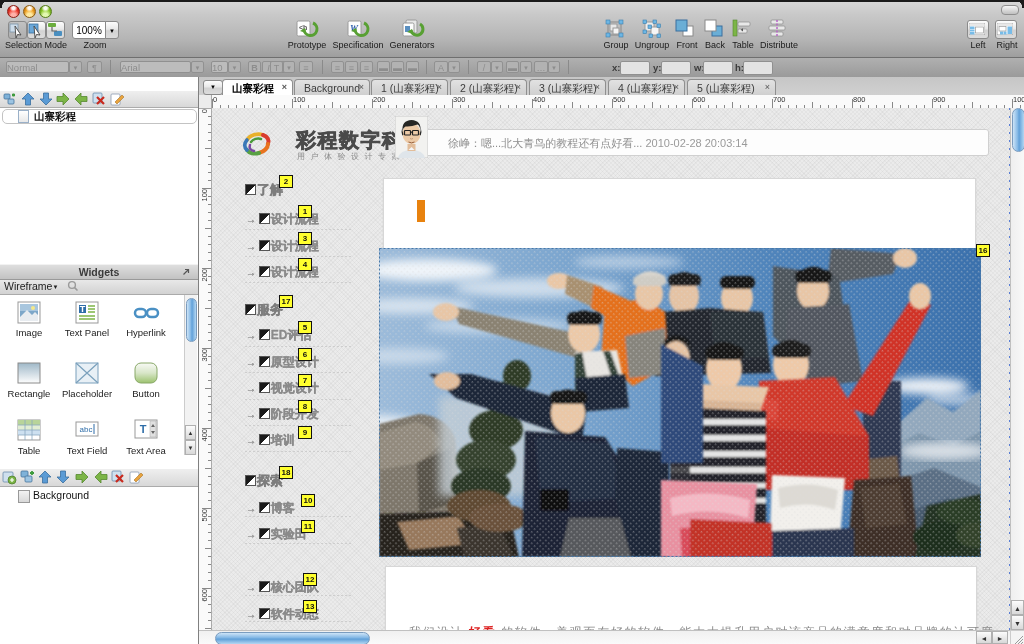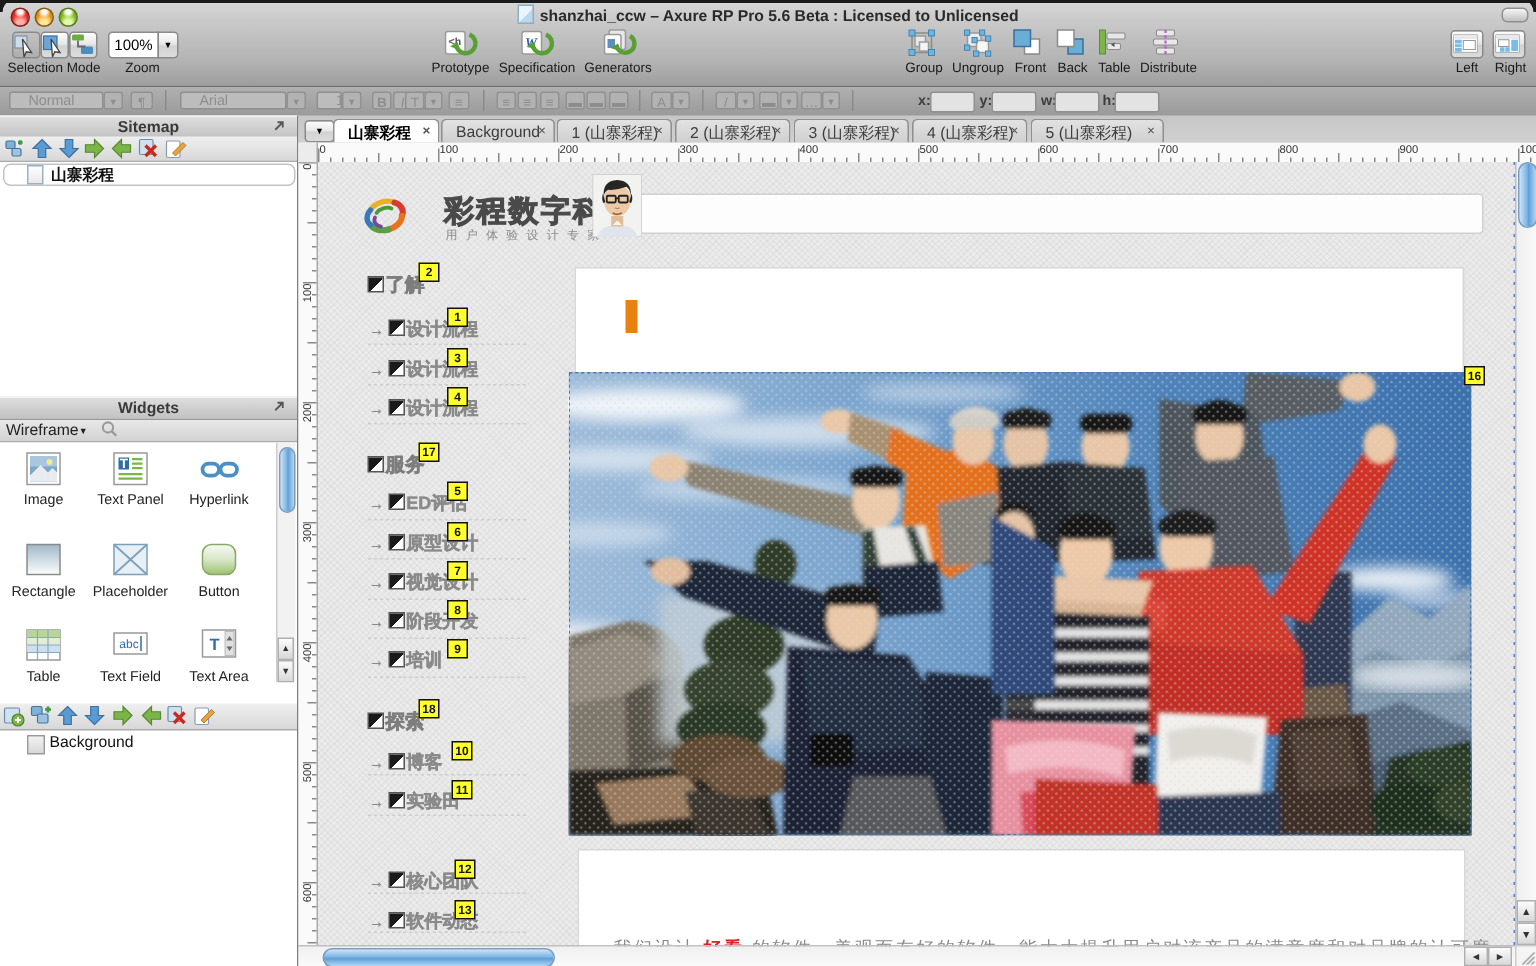--- a/index.html
+++ b/index.html
@@ -6,21 +6,21 @@
 .ab{position:absolute;}
 
 #top{left:0;top:0;width:1024px;height:57px;background:linear-gradient(#d8d8d8 0%,#c9c9c9 25%,#b4b4b4 70%,#9e9e9e 100%);border-bottom:1px solid #6f6f6f;}
 .light{width:11px;height:11px;border-radius:50%;top:5px;}
 #ttl{top:3px;left:0;width:1024px;text-align:center;font-size:10.5px;font-weight:bold;color:#2a2a2a;letter-spacing:0;}
 .tbtn{height:16px;background:linear-gradient(#fdfdfd,#e8e8e8 45%,#d2d2d2 55%,#dcdcdc);border:1px solid #8a8a8a;border-radius:3px;}
 .tlabel{font-size:9px;color:#1a1a1a;text-align:center;top:40px;}
 .lozenge{top:5px;left:1001px;width:16px;height:8px;border-radius:4px;background:linear-gradient(#f5f5f5,#c0c0c0);border:1px solid #8f8f8f;}
 
 #fmt{left:0;top:58px;width:1024px;height:19px;background:linear-gradient(#b0b0b0,#9a9a9a);border-bottom:1px solid #787878;}
-.ffield{top:3px;height:12px;background:#bcbcbc;border:1px solid #909090;border-radius:2px;color:#8d8d8d;font-size:9.5px;line-height:12px;padding-left:12px;box-sizing:border-box;}
+.ffield{top:3px;height:12px;background:#bcbcbc;border:1px solid #909090;border-radius:2px;color:#8d8d8d;font-size:9.5px;line-height:12px;padding-left:0;box-sizing:border-box;}
 .fbtn{top:3px;height:12px;background:#b2b2b2;border:1px solid #919191;border-radius:2px;box-sizing:border-box;color:#8d8d8d;font-size:9px;text-align:center;line-height:12px;}
 .fsep{top:2px;width:1px;height:14px;background:#8a8a8a;}
 .flab{top:4px;font-size:9.5px;font-weight:bold;color:#3c3c3c;}
 .fxy{top:3px;width:28px;height:12px;background:#e3e3e3;border:1px solid #909090;border-radius:2px;}
 
 #left{left:0;top:77px;width:198px;height:567px;background:#fff;border-right:1px solid #808080;}
 .phead{left:0;width:198px;height:14px;background:linear-gradient(#dedede,#c2c2c2);border-top:1px solid #f2f2f2;border-bottom:1px solid #999;text-align:center;font-size:10.5px;font-weight:bold;color:#3a3a3a;line-height:14px;}
 .parr{position:absolute;right:8px;top:1px;font-size:10px;color:#555;font-weight:normal;}
 .ptool{left:0;width:198px;background:linear-gradient(#efefef,#d8d8d8);border-bottom:1px solid #ababab;}
 
@@ -53,21 +53,20 @@
 <body>
 <div id="app">
 
 <div id="top" class="ab">
   <div class="ab" style="left:0;top:0;width:1024px;height:2px;background:#1a1a1a;"></div>
   <div class="ab" style="left:0;top:0;width:10px;height:8px;background:radial-gradient(circle at 10px 8px,transparent 8px,#1a1a1a 8.5px);"></div>
   <div class="ab" style="right:0;top:0;width:10px;height:8px;background:radial-gradient(circle at 0 8px,transparent 8px,#1a1a1a 8.5px);"></div>
   <div class="ab light" style="left:7px;background:radial-gradient(circle at 50% 88%,#ffb0a8 0 22%,rgba(255,160,150,0) 55%),radial-gradient(circle at 50% 18%,rgba(255,255,255,0.95) 0 15%,rgba(255,255,255,0) 38%),radial-gradient(#f03b2e 40%,#a81a10);border:1px solid #8c2018;"></div>
   <div class="ab light" style="left:23px;background:radial-gradient(circle at 50% 88%,#ffe9a0 0 22%,rgba(255,230,160,0) 55%),radial-gradient(circle at 50% 18%,rgba(255,255,255,0.95) 0 15%,rgba(255,255,255,0) 38%),radial-gradient(#f0a01e 40%,#b06c10);border:1px solid #8c5c14;"></div>
   <div class="ab light" style="left:39px;background:radial-gradient(circle at 50% 88%,#e2f8b0 0 22%,rgba(220,245,170,0) 55%),radial-gradient(circle at 50% 18%,rgba(255,255,255,0.95) 0 15%,rgba(255,255,255,0) 38%),radial-gradient(#8cc829 40%,#5c8c16);border:1px solid #567f1a;"></div>
-  <div id="ttl" class="ab"><span style="display:inline-block;width:9px;height:11px;background:linear-gradient(135deg,#eaf4fb 55%,#bcd8ee 55%);border:1px solid #8ab0c8;vertical-align:-2px;margin-right:4px;"></span>shanzhai_ccw – Axure RP Pro 5.6 Beta : Licensed to Unlicensed</div>
   <div class="ab lozenge"></div>
 
   <div class="ab tbtn" style="left:8px;top:21px;width:17px;background:linear-gradient(#c2c2c2,#aeaeae);"></div>
   <div class="ab tbtn" style="left:27px;top:21px;width:17px;"></div>
   <div class="ab tbtn" style="left:46px;top:21px;width:17px;"></div>
   <div class="ab tlabel" style="left:0px;width:72px;">Selection Mode</div>
 
   <div class="ab" style="left:72px;top:21px;width:32px;height:16px;background:#fff;border:1px solid #8a8a8a;border-radius:3px 0 0 3px;font-size:10px;text-align:center;line-height:17px;">100%</div>
   <div class="ab tbtn" style="left:105px;top:21px;width:12px;border-radius:0 3px 3px 0;text-align:center;"><span style="font-size:6px;vertical-align:3px;">▼</span></div>
   <div class="ab tlabel" style="left:71px;width:48px;">Zoom</div>
@@ -235,23 +234,20 @@
   <div class="ab flab" style="left:653px;">y:</div>
   <div class="ab fxy" style="left:661px;"></div>
   <div class="ab flab" style="left:694px;">w:</div>
   <div class="ab fxy" style="left:703px;"></div>
   <div class="ab flab" style="left:735px;">h:</div>
   <div class="ab fxy" style="left:743px;"></div>
 </div>
 
 <div id="left" class="ab">
 
-  <div class="ab phead" style="top:0;">Sitemap<span class="parr"><svg width="8" height="8" viewBox="0 0 8 8">
-            <path d="M1.5 6.5 L6.5 1.5 M3 1.5 h3.5 v3.5" stroke="#555" stroke-width="1.2" fill="none"></path>
-          </svg></span></div>
   <div class="ab ptool" style="top:14px;height:16px;" id="sitetool">
     <svg width="198" height="16">
       <g transform="translate(4,2)">
         <rect x="0" y="1" width="6" height="5" rx="1" fill="#7fb2d9" stroke="#46759c" stroke-width="0.8"></rect>
         <rect x="4" y="6" width="6" height="5" rx="1" fill="#9cc4e2" stroke="#46759c" stroke-width="0.8"></rect>
         <path d="M8 0 h3 M9.5 -1.5 v3" stroke="#3e9b3e" stroke-width="2" transform="translate(0,2)"></path>
       </g>
       <g transform="translate(22,2)">
             <path d="M6 0 L12 6 L8.5 6 L8.5 12 L3.5 12 L3.5 6 L0 6 Z" fill="#5b9bd5" stroke="#3a6f9e" stroke-width="0.8"></path>
           </g>
@@ -684,20 +680,21 @@
       <path d="M26 13 q1.2 3.5 -0.3 6.5 l-1.2 -0.8 Z" fill="#262624"></path>
       <g fill="none" stroke="#222" stroke-width="1.2">
         <rect x="9.5" y="14.5" width="6" height="4.5" rx="0.8"></rect>
         <rect x="17.5" y="14.5" width="6" height="4.5" rx="0.8"></rect>
         <path d="M15.5 16.2 h2"></path>
       </g>
       <path d="M15 22.5 q1.5 1 3 0" stroke="#b08a68" stroke-width="0.7" fill="none"></path>
       <path d="M13.5 26 q3 1.8 6 0" stroke="#96603c" stroke-width="1" fill="none"></path>
     </svg>
   </div>
+  <div class="ab" style="left:236px;top:28px;font-size:11px;color:#8f8f8f;">徐峥：嗯...北大青鸟的教程还有点好看... <span style="color:#9a9a9a;">2010-02-28 20:03:14</span></div>
 
   <div class="ab" style="left:205px;top:92px;width:8px;height:22px;background:#e8820e;"></div>
 
   <div id="nav">
         <div class="navh" style="left:33px;top:73px;"><span class="navico"></span>了解</div>
         <div class="badge" style="left:67px;top:67px;">2</div>
         <div class="navi" style="left:34px;top:103px;"><span class="navarr">→ </span><span class="navico"></span>设计流程</div>
         <div class="badge" style="left:86px;top:97px;">1</div>
         <div class="navsep" style="left:33px;top:121px;width:107px;"></div>
         <div class="navi" style="left:34px;top:130px;"><span class="navarr">→ </span><span class="navico"></span>设计流程</div>

